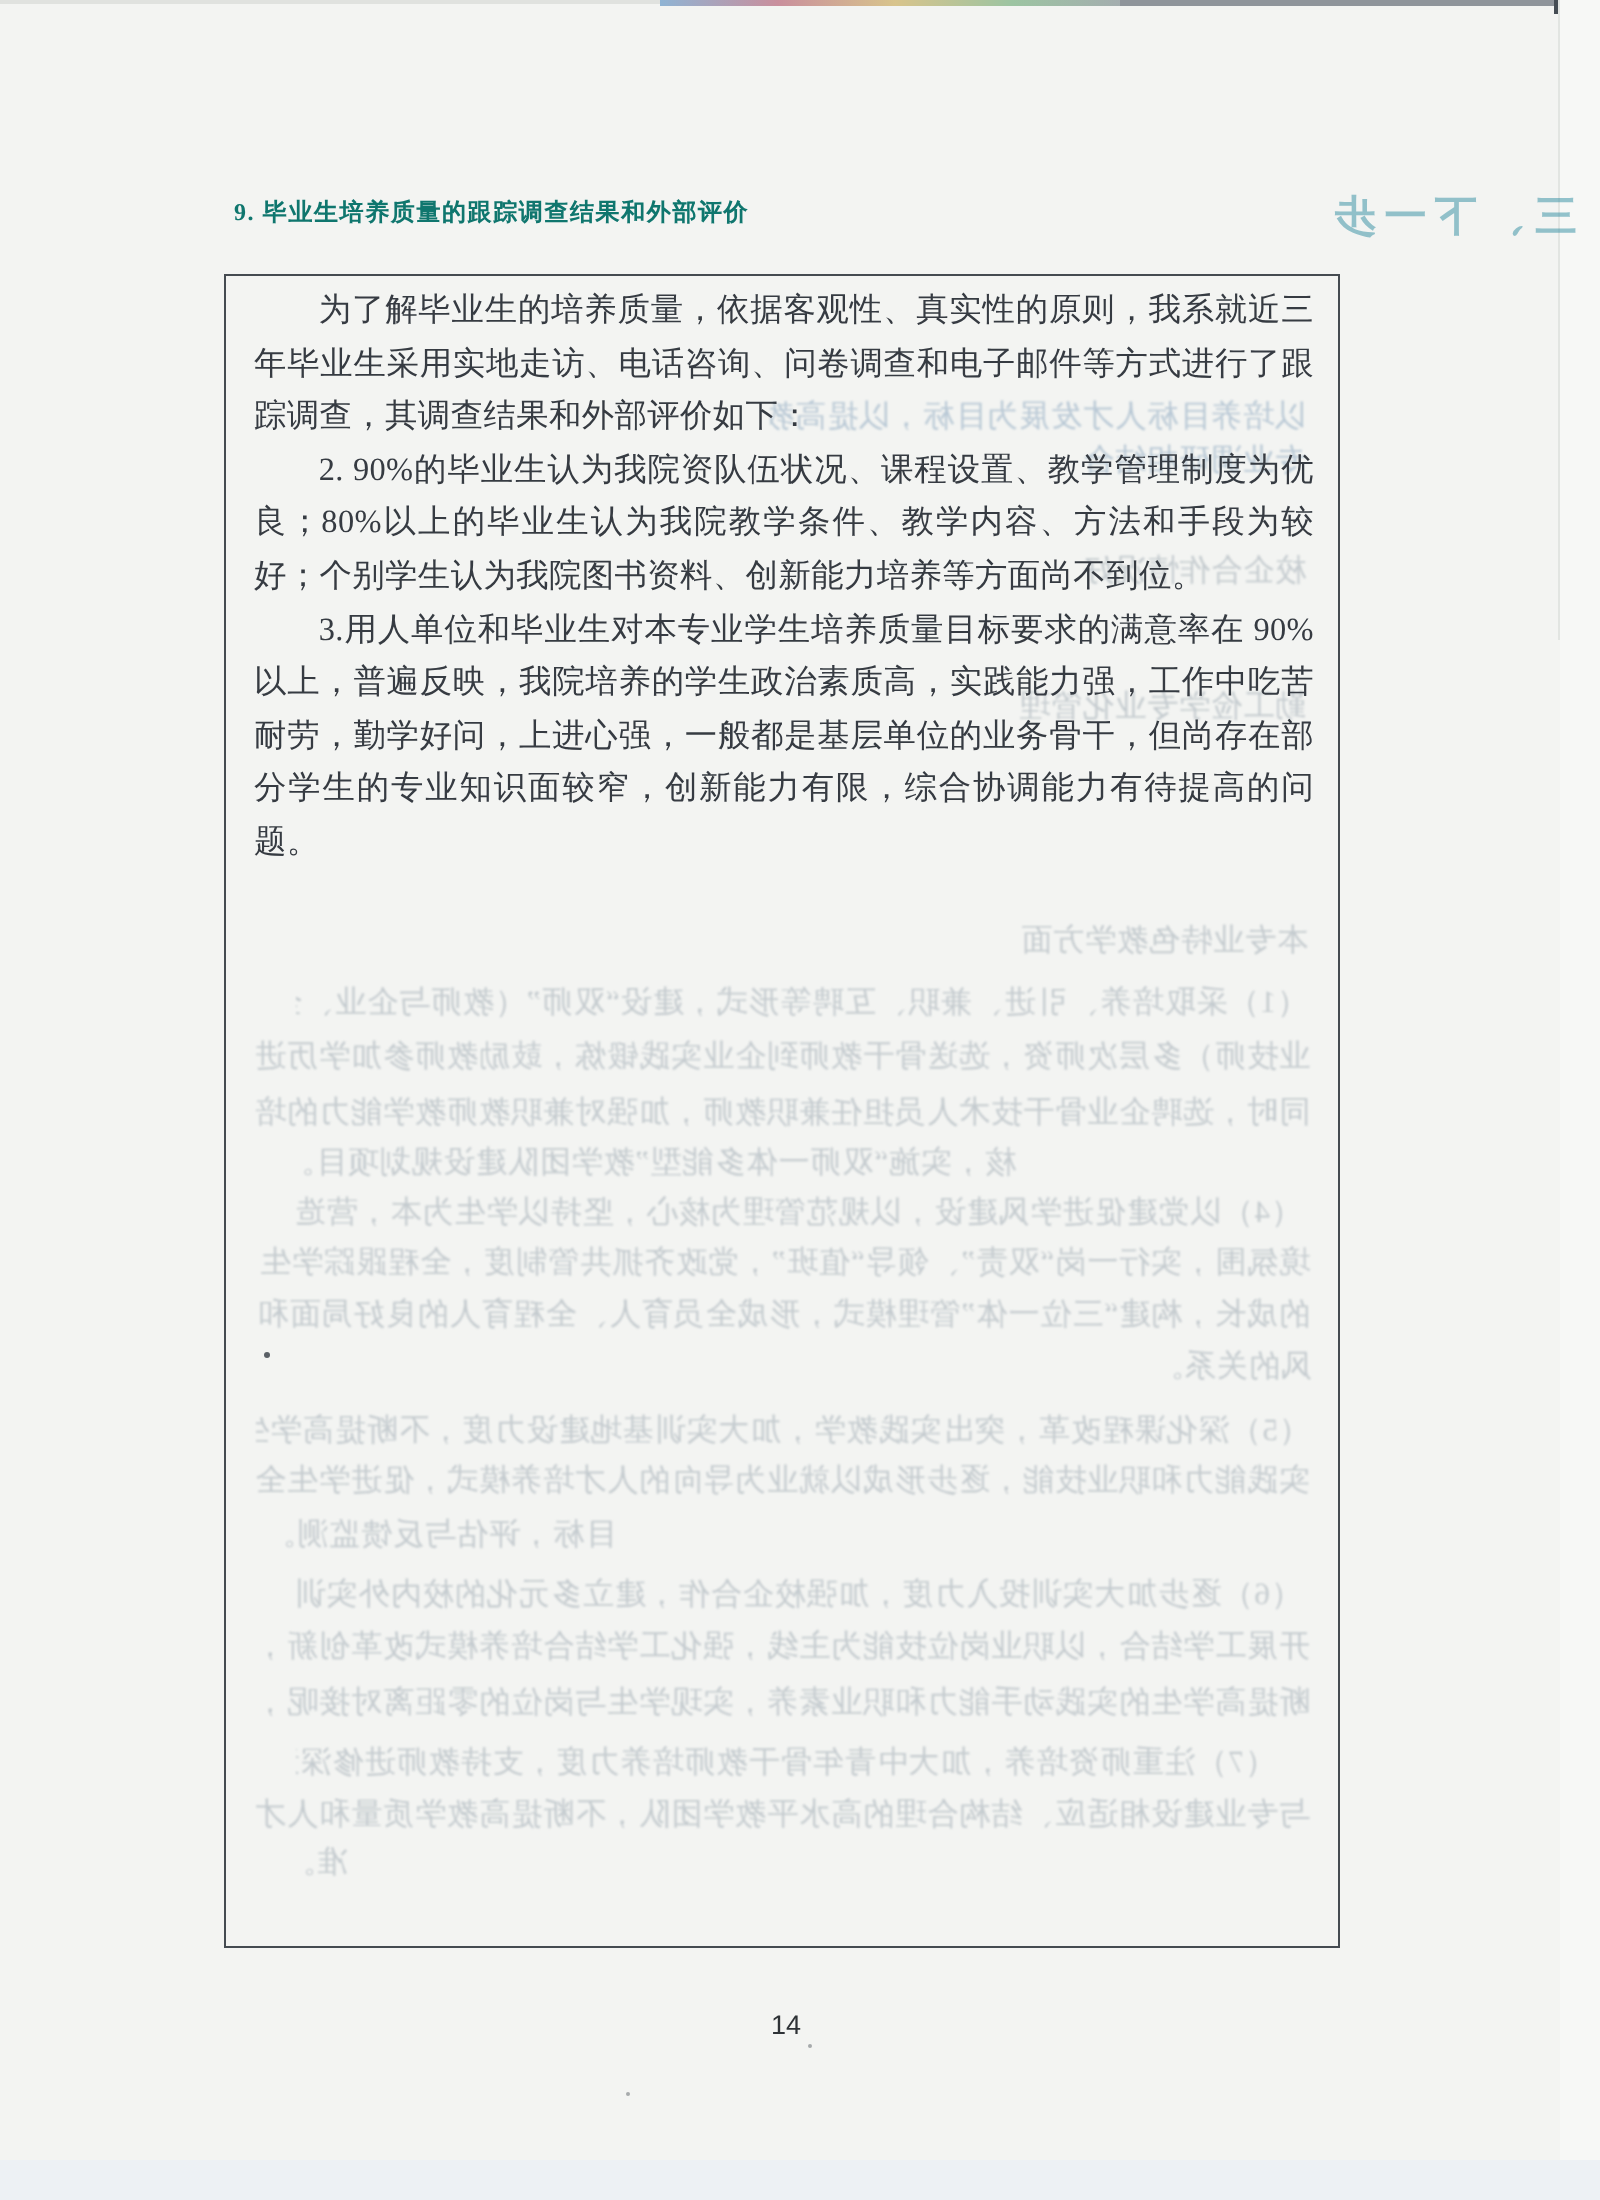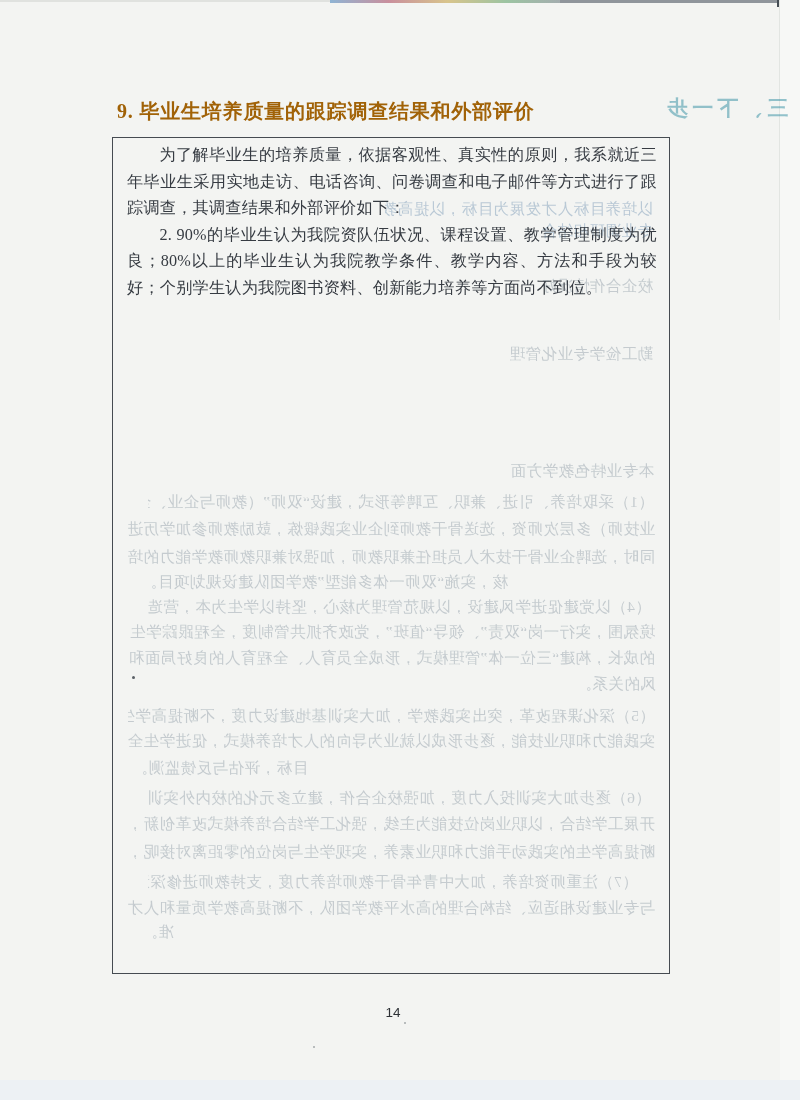--- a/index.html
+++ b/index.html
@@ -22,21 +22,21 @@
   .bleed-line{position:absolute;transform:scaleX(-1);color:rgba(128,142,156,0.40);
       font-size:15.5px;line-height:20px;white-space:nowrap;overflow:hidden;
       filter:blur(0.4px);letter-spacing:0.5px;}
   .bleed-blue{color:rgba(105,140,175,0.42);}
   .bleed-heading{position:absolute;left:618px;top:94px;width:170px;transform:scaleX(-1);
       color:rgba(64,150,168,0.55);font-weight:bold;font-size:21px;letter-spacing:4px;
       white-space:nowrap;overflow:hidden;filter:blur(0.3px);z-index:1;}
 
   
   .title{position:absolute;left:117px;top:98px;margin:0;z-index:2;
-      font-size:20px;font-weight:bold;color:#a16207;letter-spacing:0.8px;white-space:nowrap;}
+      font-size:12px;font-weight:bold;color:#0f766e;letter-spacing:0.8px;white-space:nowrap;}
   .content-box{position:absolute;left:112px;top:137px;width:558px;height:837px;
       border:1.5px solid #454b51;box-sizing:border-box;z-index:2;
       padding:4px 12px 0 14px;}
   .content-box p{margin:0;text-indent:2em;text-align:justify;
       font-size:16.2px;line-height:26.6px;color:#363b42;letter-spacing:0.2px;}
   .page-number{position:absolute;left:0;top:1005px;width:786px;text-align:center;z-index:2;
       font-size:13.5px;color:#2e3236;font-family:"Liberation Sans",sans-serif;}
 </style>
 </head>
 <body>
@@ -78,17 +78,18 @@
     <div class="bleed-line" style="top:872px;left:148px;width:490px;">（7）注重师资培养，加大中青年骨干教师培养力度，支持教师进修深造，建立</div>
     <div class="bleed-line" style="top:898px;left:128px;width:527px;">与专业建设相适应、结构合理的高水平教学团队，不断提高教学质量和人才培养</div>
     <div class="bleed-line" style="top:922px;left:128px;width:46px;">准。</div>
   </div>
 
   <h1 class="title">9. 毕业生培养质量的跟踪调查结果和外部评价</h1>
 
   <div class="content-box">
     <p>为了解毕业生的培养质量，依据客观性、真实性的原则，我系就近三年毕业生采用实地走访、电话咨询、问卷调查和电子邮件等方式进行了跟踪调查，其调查结果和外部评价如下：</p>
     <p>2. 90%的毕业生认为我院资队伍状况、课程设置、教学管理制度为优良；80%以上的毕业生认为我院教学条件、教学内容、方法和手段为较好；个别学生认为我院图书资料、创新能力培养等方面尚不到位。</p>
+    <p>3.用人单位和毕业生对本专业学生培养质量目标要求的满意率在 90%以上，普遍反映，我院培养的学生政治素质高，实践能力强，工作中吃苦耐劳，勤学好问，上进心强，一般都是基层单位的业务骨干，但尚存在部分学生的专业知识面较窄，创新能力有限，综合协调能力有待提高的问题。</p>
   </div>
 
   <div class="page-number">14</div>
 
 </div>
 
 </body></html>

